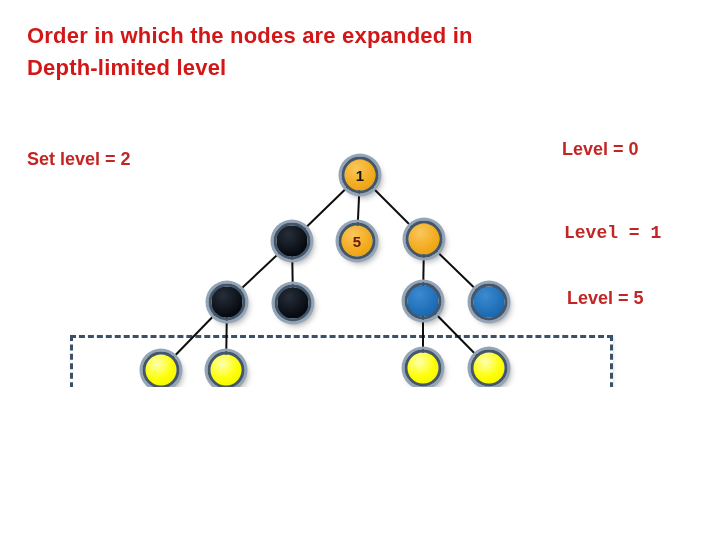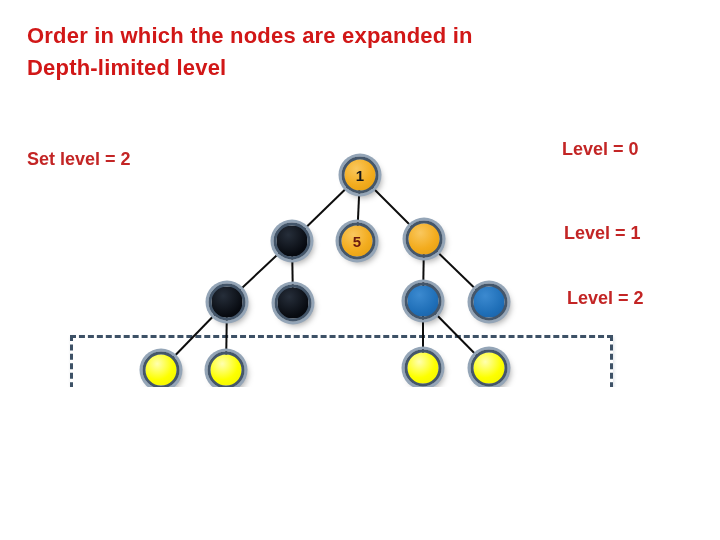--- a/index.html
+++ b/index.html
@@ -39,22 +39,22 @@
 </style>
 </head>
 <body>
 
 <div id="slide" style="--title-red: #d11717; --label-red: #c32525; --ring-outer: #94a5b7; --ring-inner: #44566a; --node-orange: #f3ac1e; --node-black: #070a10; --node-blue: #1f6fb8; --node-yellow: #fdff00; --dash-border: #3d5166;">
   <h1 id="slide-title"><span>Order in which the nodes are expanded in</span><br><span>Depth-limited level</span></h1>
 
   <div class="red-label" id="set-level" style="left: 27px; top: 149px;">Set level = 2</div>
 
   <div class="red-label" id="level-0" style="left: 562px; top: 139px;">Level = 0</div>
-  <div class="red-label" id="level-1" style="left: 564px; top: 223px;">Level = 1</div>
-  <div class="red-label" id="level-2" style="left: 567px; top: 288px;">Level = 2</div>
+  <div class="red-label" id="level-1" style="left: 564px; top: 223px; font-family: Liberation Mono, monospace;">Level = 1</div>
+  <div class="red-label" id="level-2" style="left: 567px; top: 288px;">Level = 5</div>
 
   <div id="boundary-box" style="left: 70px; top: 335px; width: 537px; height: 66px;"></div>
 
   <svg id="edges" width="720" height="540">
       <line x1="360" y1="175" x2="292" y2="241" stroke="#0d0d0d" stroke-width="2"></line>
       <line x1="360" y1="175" x2="357" y2="241" stroke="#0d0d0d" stroke-width="2"></line>
       <line x1="360" y1="175" x2="424" y2="239" stroke="#0d0d0d" stroke-width="2"></line>
       <line x1="292" y1="241" x2="227" y2="302" stroke="#0d0d0d" stroke-width="2"></line>
       <line x1="292" y1="241" x2="293" y2="303" stroke="#0d0d0d" stroke-width="2"></line>
       <line x1="424" y1="239" x2="423" y2="301" stroke="#0d0d0d" stroke-width="2"></line>

